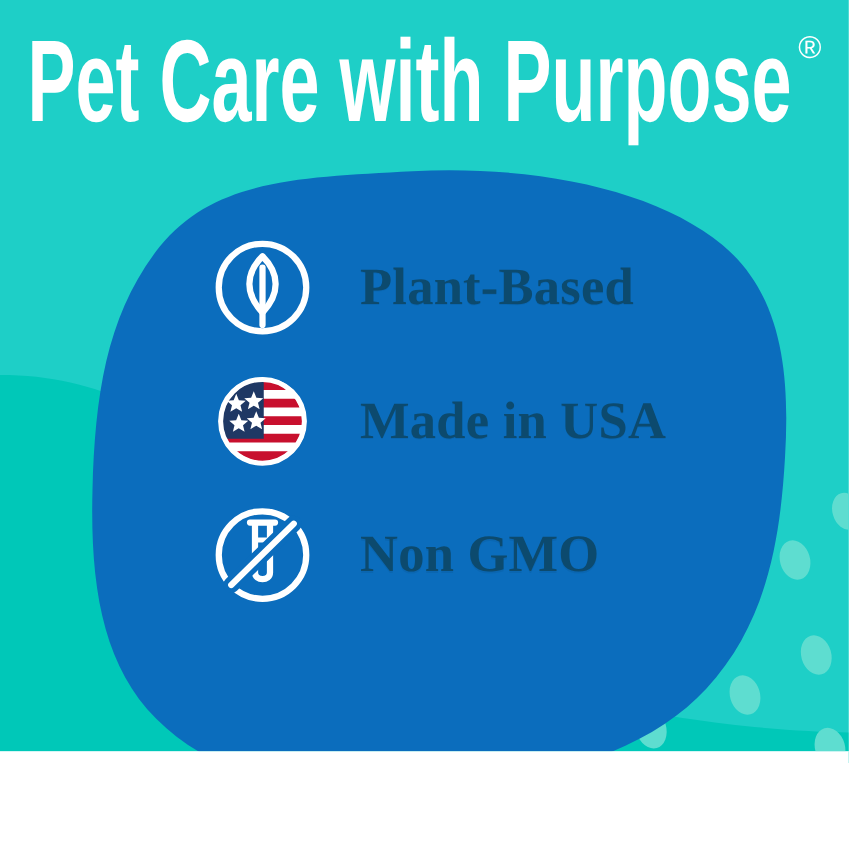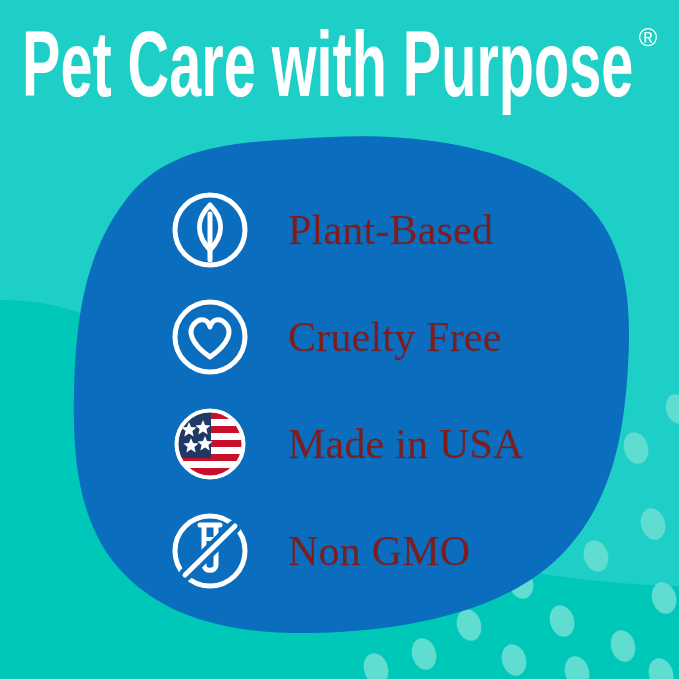--- a/index.html
+++ b/index.html
@@ -6,21 +6,21 @@
     margin: 0;
     padding: 0;
     background: #ffffff;
   }
   body {
     font-family: "Liberation Sans", sans-serif;
   }
   #poster {
     position: relative;
     width: 679px;
-    height: 679px;
+    height: 601px;
     overflow: hidden;
     background: #1ECFC7;
   }
   .bg-layer {
     position: absolute;
     inset: 0;
     width: 679px;
     height: 679px;
   }
   .headline {
@@ -56,24 +56,24 @@
     height: 107px;
   }
   .feature-icon {
     width: 84px;
     height: 84px;
     flex: 0 0 84px;
     display: block;
   }
   .feature-label {
     margin-left: 36px;
-    color: #7f1d1d;
+    color: #0c4a6e;
     font-family: "Liberation Serif", serif;
     font-size: 42px;
-    font-weight: 400;
+    font-weight: 700;
     letter-spacing: 0.2px;
     line-height: 1;
     white-space: nowrap;
     text-shadow: 0 1px 0 rgba(0,0,0,0.06);
   }
 </style>
 </head>
 <body>
 
 <div id="poster">
@@ -124,27 +124,20 @@
 
     <div class="feature-row">
       <svg class="feature-icon" viewBox="0 0 84 84" xmlns="http://www.w3.org/2000/svg">
         <circle cx="42" cy="42" r="35" fill="none" stroke="#FFFFFF" stroke-width="5"></circle>
         <path d="M42,17 C56,31 56,47 42,62 C28,47 28,31 42,17 Z" fill="none" stroke="#FFFFFF" stroke-width="5" stroke-linejoin="round"></path>
         <line x1="42" y1="26" x2="42" y2="72" stroke="#FFFFFF" stroke-width="5" stroke-linecap="round"></line>
       </svg>
       <div class="feature-label">Plant-Based</div>
     </div>
 
-    <div class="feature-row">
-      <svg class="feature-icon" viewBox="0 0 84 84" xmlns="http://www.w3.org/2000/svg">
-        <circle cx="42" cy="42" r="35" fill="none" stroke="#FFFFFF" stroke-width="5"></circle>
-        <path d="M42,62 C22,48 20,36 26,29 C32,22 40,24 42,32 C44,24 52,22 58,29 C64,36 62,48 42,62 Z" fill="none" stroke="#FFFFFF" stroke-width="5" stroke-linejoin="round"></path>
-      </svg>
-      <div class="feature-label">Cruelty Free</div>
-    </div>
 
     <div class="feature-row">
       <svg class="feature-icon" viewBox="0 0 84 84" xmlns="http://www.w3.org/2000/svg">
         <defs>
           <clipPath id="flagClip">
             <circle cx="42" cy="42" r="32"></circle>
           </clipPath>
         </defs>
         <circle cx="42" cy="42" r="35" fill="#FFFFFF"></circle>
         <g clip-path="url(#flagClip)">

